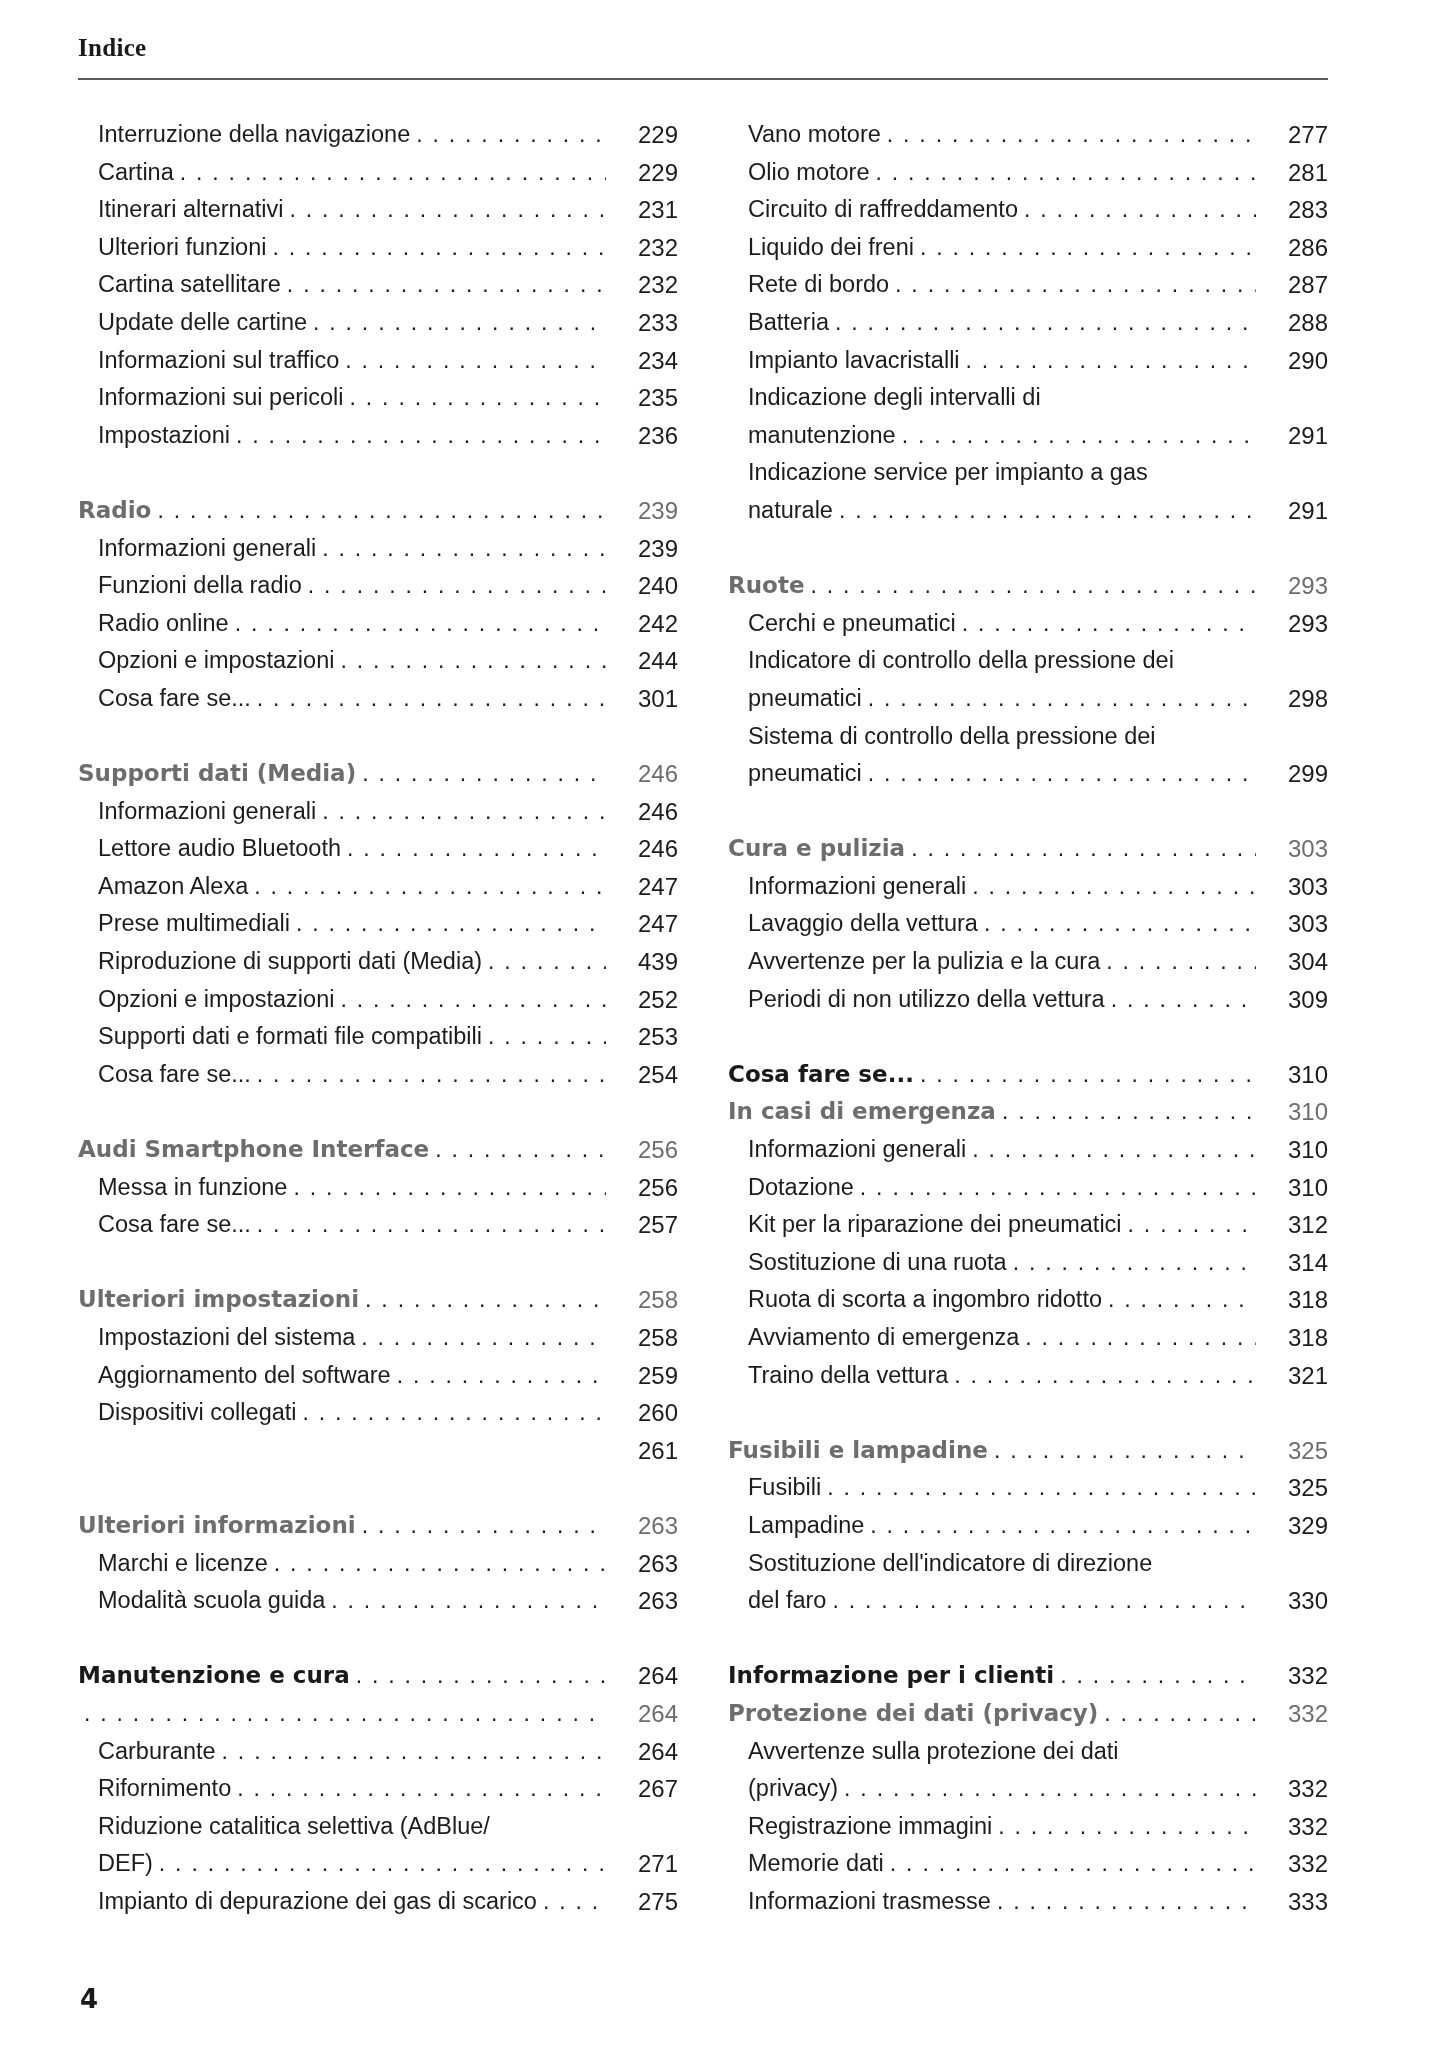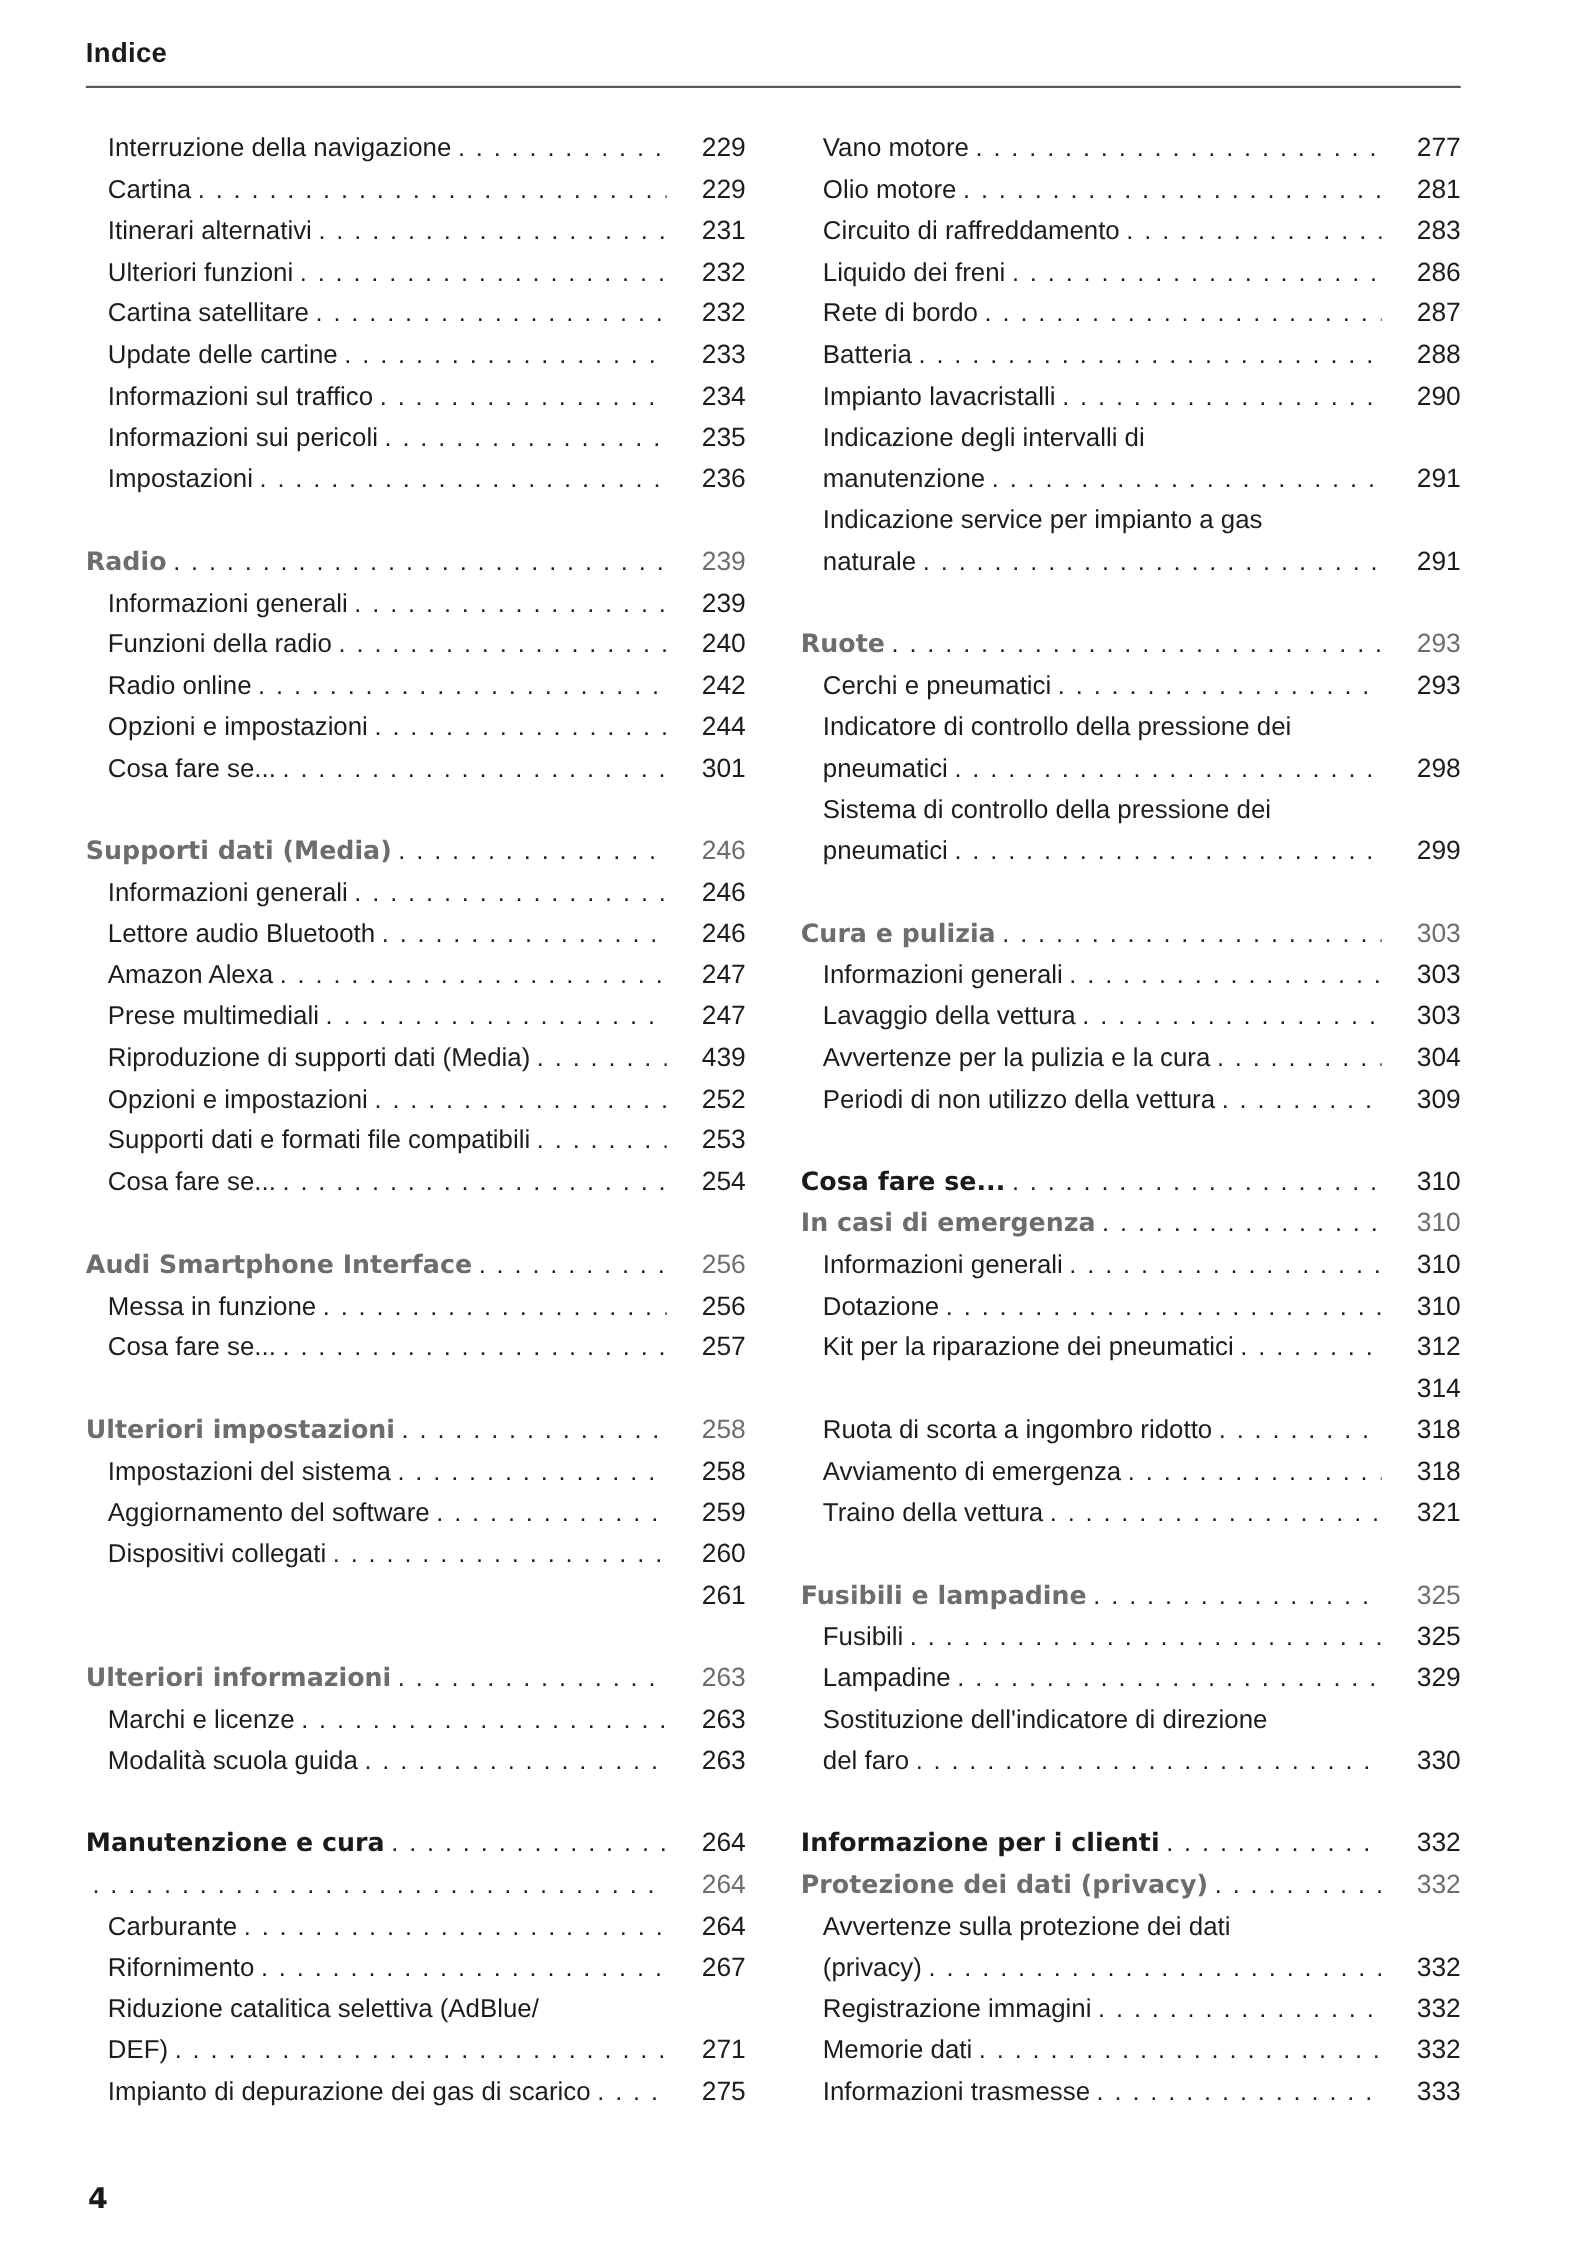--- a/index.html
+++ b/index.html
@@ -2,21 +2,21 @@
 <html><head>
 <meta charset="utf-8">
 <style>
   html, body { margin: 0; padding: 0; background: #ffffff; }
   body {
     width: 1444px; height: 2050px; position: relative; overflow: hidden;
     font-family: "DejaVu Sans", sans-serif; color: #1a1a1a;
   }
   .page-header {
     position: absolute; left: 78px; top: 34px;
-    font-family: Liberation Sans, sans-serif; font-weight: bold;
+    font-family: Liberation Serif, serif; font-weight: bold;
     font-size: 25px; color: #1a1a1a; letter-spacing: 0.3px;
   }
   .header-rule {
     position: absolute; left: 78px; top: 78px; width: 1250px; height: 0;
     border-top: 2px solid #5a5a5a;
   }
   .column {
     position: absolute; top: 116px; width: 600px;
   }
   .col-left { left: 78px; }
@@ -678,20 +678,24 @@
           <span class="page-num">312</span>
           <div class="text-wrap">
             <span class="label">Kit per la riparazione dei pneumatici</span>
             <span class="leader"></span>
           </div>
         </div>
       </div>
       <div class="entry sub">
         <div class="line">
           <span class="page-num">314</span>
+          <div class="text-wrap">
+            <span class="label">Sostituzione di una ruota</span>
+            <span class="leader"></span>
+          </div>
         </div>
       </div>
       <div class="entry sub">
         <div class="line">
           <span class="page-num">318</span>
           <div class="text-wrap">
             <span class="label">Ruota di scorta a ingombro ridotto</span>
             <span class="leader"></span>
           </div>
         </div>

